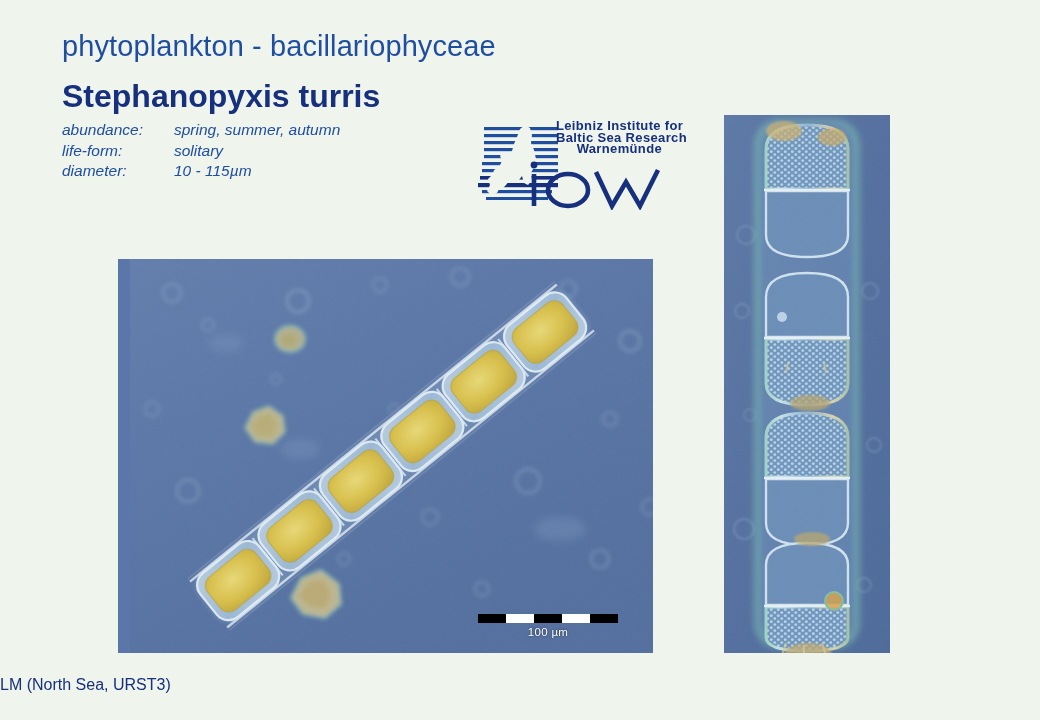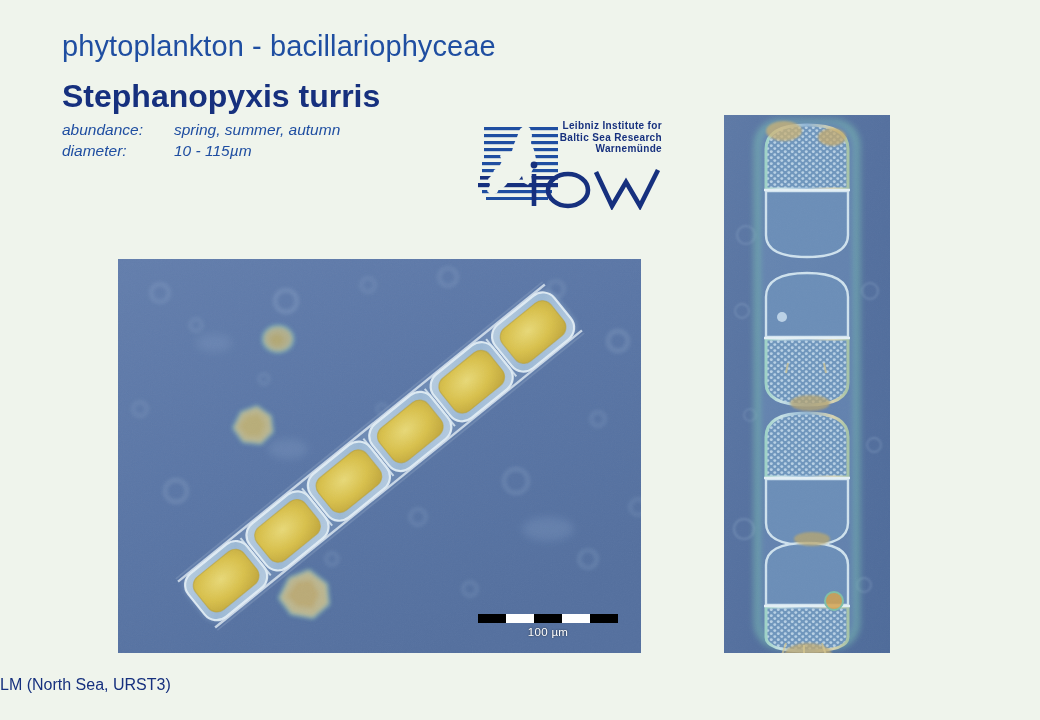--- a/index.html
+++ b/index.html
@@ -21,28 +21,28 @@
   #meta{position:absolute;left:62px;top:120px;
     font-size:15.5px;color:#1f4ea1;line-height:20.5px;}
   .meta-row{display:flex;white-space:nowrap;font-style:italic;}
   .meta-label{width:112px;flex:0 0 112px;}
   .meta-value{}
 
   
   #iow-logo{position:absolute;left:478px;top:120px;width:185px;height:90px;}
   #logo-map-mark{position:absolute;left:0;top:3px;width:86px;height:82px;}
   #logo-institute-text{position:absolute;left:78px;top:0px;width:106px;
-    text-align:right;color:#16307e;font-size:10px;font-weight:bold;
+    text-align:right;color:#16307e;font-size:13px;font-weight:bold;
     letter-spacing:.35px;line-height:11.6px;}
   .logo-line{display:block;white-space:nowrap;}
   #logo-wordmark{position:absolute;left:42px;top:32px;width:143px;height:58px;}
 
   
   .micrograph{position:absolute;overflow:hidden;background:#5b76a8;}
-  #main-micrograph{left:118px;top:259px;width:523px;height:394px;}
+  #main-micrograph{left:118px;top:259px;width:523px;height:394px;padding-left:12px;}
   #detail-micrograph{left:724px;top:115px;width:166px;height:538px;}
 
   .mg-svg{display:block;width:100%;height:100%;}
 
   
   #scale-bar{position:absolute;left:360px;top:355px;width:140px;}
   #scale-bar-ticks{display:flex;height:9px;border:0;}
   #scale-bar-ticks i{display:block;flex:1 1 0;height:100%;}
   #scale-bar-ticks i:nth-child(odd){background:#000;}
   #scale-bar-ticks i:nth-child(even){background:#fff;}
@@ -60,20 +60,24 @@
 <div class="slide">
 
   <div id="group-title">phytoplankton - bacillariophyceae</div>
 
   <div id="species-name">Stephanopyxis turris</div>
 
   <div id="meta">
     <div class="meta-row">
       <span class="meta-label">abundance:</span>
       <span class="meta-value">spring, summer, autumn</span>
+    </div>
+    <div class="meta-row">
+      <span class="meta-label">life-form:</span>
+      <span class="meta-value">solitary</span>
     </div>
     <div class="meta-row">
       <span class="meta-label">diameter:</span>
       <span class="meta-value">10 - 115µm</span>
     </div>
   </div>
 
   <div id="iow-logo">
 
     <svg id="logo-map-mark" viewBox="0 0 86 82">

